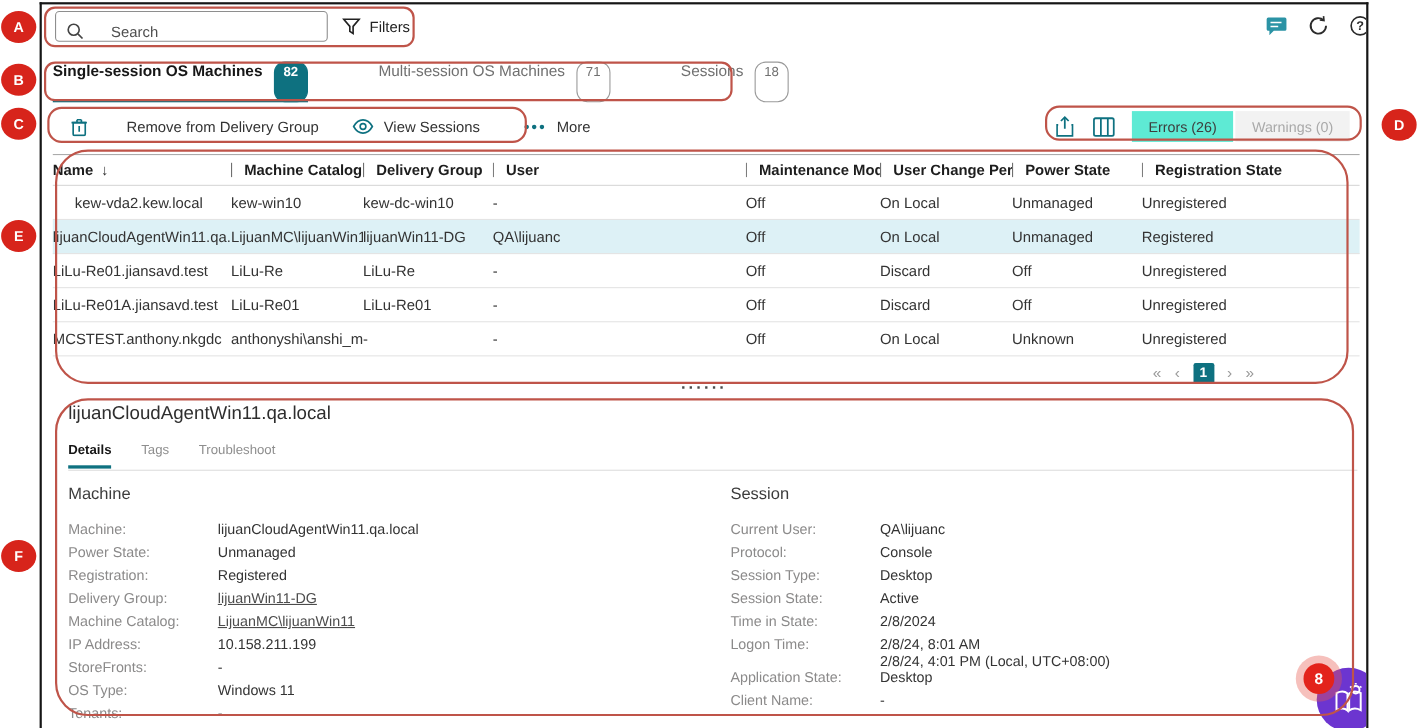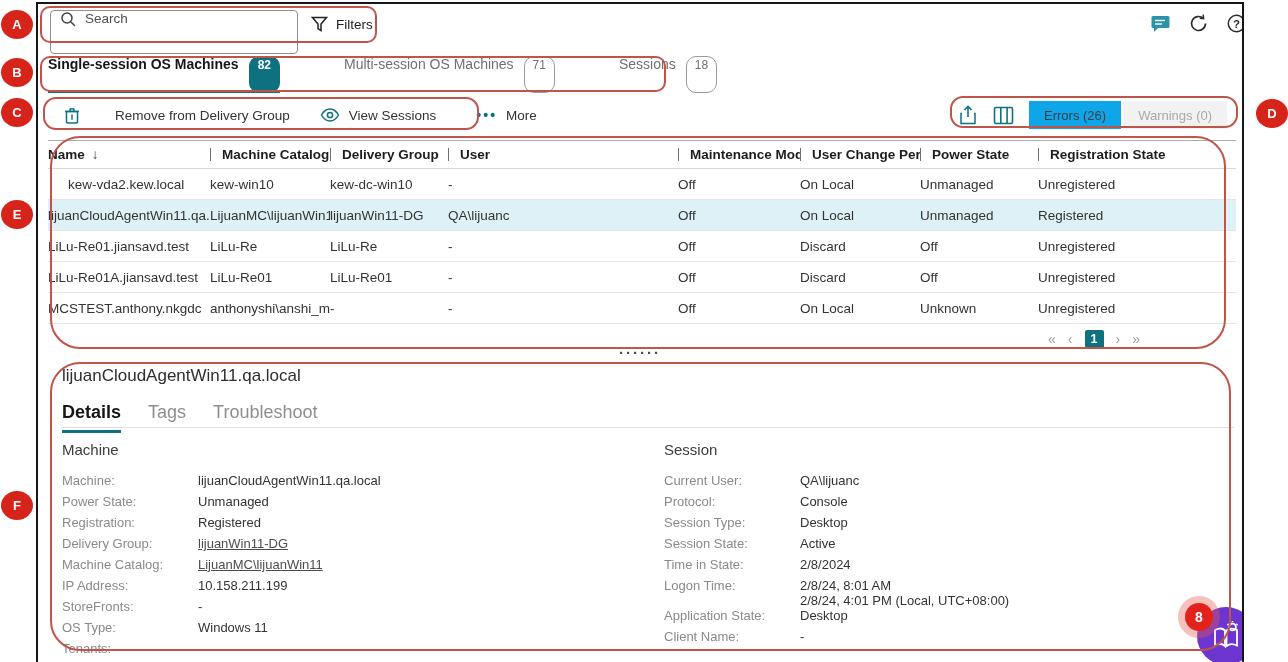--- a/index.html
+++ b/index.html
@@ -14,23 +14,23 @@
   
   .frame {
     position: absolute; left: 36px; top: 2px;
     width: 1208px; height: 660px;
     border: 2px solid #161616; border-bottom: none;
     background: #fff; overflow: hidden;
   }
   
   .search-box {
     position: absolute; left: 12px; top: 6px;
-    width: 248px; height: 44px;
+    width: 248px; height: 28px;
     border: 1px solid #8e8e8e; border-radius: 4px;
-    display: flex; align-items: flex-start; gap: 8px; padding: 0 9px;
+    display: flex; align-items: flex-end; gap: 24px; padding: 0 9px;
     background: #fff;
   }
   .search-box input {
     border: none; outline: none; flex: 1; font-size: 13.5px;
     font-family: "Liberation Sans", sans-serif; color: #333; background: transparent;
   }
   .search-box input::placeholder { color: #4f4f4f; opacity: 1; }
   .filters-btn {
     position: absolute; left: 273px; top: 6px; height: 28px;
     display: flex; align-items: center; gap: 8px;
@@ -72,21 +72,21 @@
   .more-dots { color: var(--accent); font-weight: bold; letter-spacing: 2px; font-size: 14px; }
   .right-tools {
     position: absolute; left: 920px; top: 96px; height: 30px;
     display: flex; align-items: center; gap: 15px;
   }
   .seg-group { display: flex; gap: 2px; }
   .seg-btn {
     height: 28px; padding: 0 15px; font-size: 13px; border: none; cursor: pointer;
     font-family: "Liberation Sans", sans-serif;
   }
-  .seg-btn.active { background: #0ea5e9; color: #3d3d3d; }
+  .seg-btn.active { background: #5eead4; color: #3d3d3d; }
   .seg-btn.inactive { background: #f2f2f2; color: #a9a9a9; }
   
   .data-table { position: absolute; left: 10px; top: 136px; width: 1188px; font-size: 13.5px; }
   .trow { display: flex; height: 31px; align-items: center; border-bottom: 1px solid #e4e4e4; cursor: pointer; }
   .trow.thead {
     height: 29px; font-weight: bold; color: #1d1d1d; cursor: default;
     border-top: 1px solid #ababab; border-bottom: 1px solid #d8d8d8;
   }
   .tcell { padding-right: 8px; overflow: hidden; white-space: nowrap; display: flex; align-items: center; }
   .thead .tcell:not(:first-child)::before {
@@ -106,21 +106,21 @@
     display: flex; align-items: center; justify-content: center;
   }
   
   .splitter-dots {
     position: absolute; left: 0; right: 0; top: 344px; text-align: center;
     font-size: 15px; font-weight: bold; color: #4a4a4a; letter-spacing: 2px;
     line-height: 10px; cursor: row-resize;
   }
   
   .panel-title { position: absolute; left: 24px; top: 362px; font-size: 17px; color: #2e2e2e; }
-  .panel-tabs { position: absolute; left: 24px; top: 398px; display: flex; gap: 27px; font-size: 18px; }
+  .panel-tabs { position: absolute; left: 24px; top: 398px; display: flex; gap: 27px; font-size: 12px; }
   .p-tab { position: relative; color: #8e8e8e; cursor: pointer; padding-bottom: 10px; }
   .p-tab.active { color: #161616; font-weight: bold; }
   .p-tab.active::after { content:""; position:absolute; left:0; right:0; bottom:0; height:3px; background: var(--accent); }
   .panel-divider { position: absolute; left: 24px; right: 8px; top: 423px; border-top: 1px solid #dedede; }
   .detail-section { position: absolute; top: 437px; width: 575px; }
   .sec-machine { left: 24px; }
   .sec-session { left: 626px; }
   .section-heading { font-size: 15px; color: #3c3c3c; margin-bottom: 15px; }
   .field-row { display: flex; align-items: flex-start; min-height: 21px; font-size: 13px; }
   .field-label { width: 136px; flex-shrink: 0; color: #8b8a8a; }

